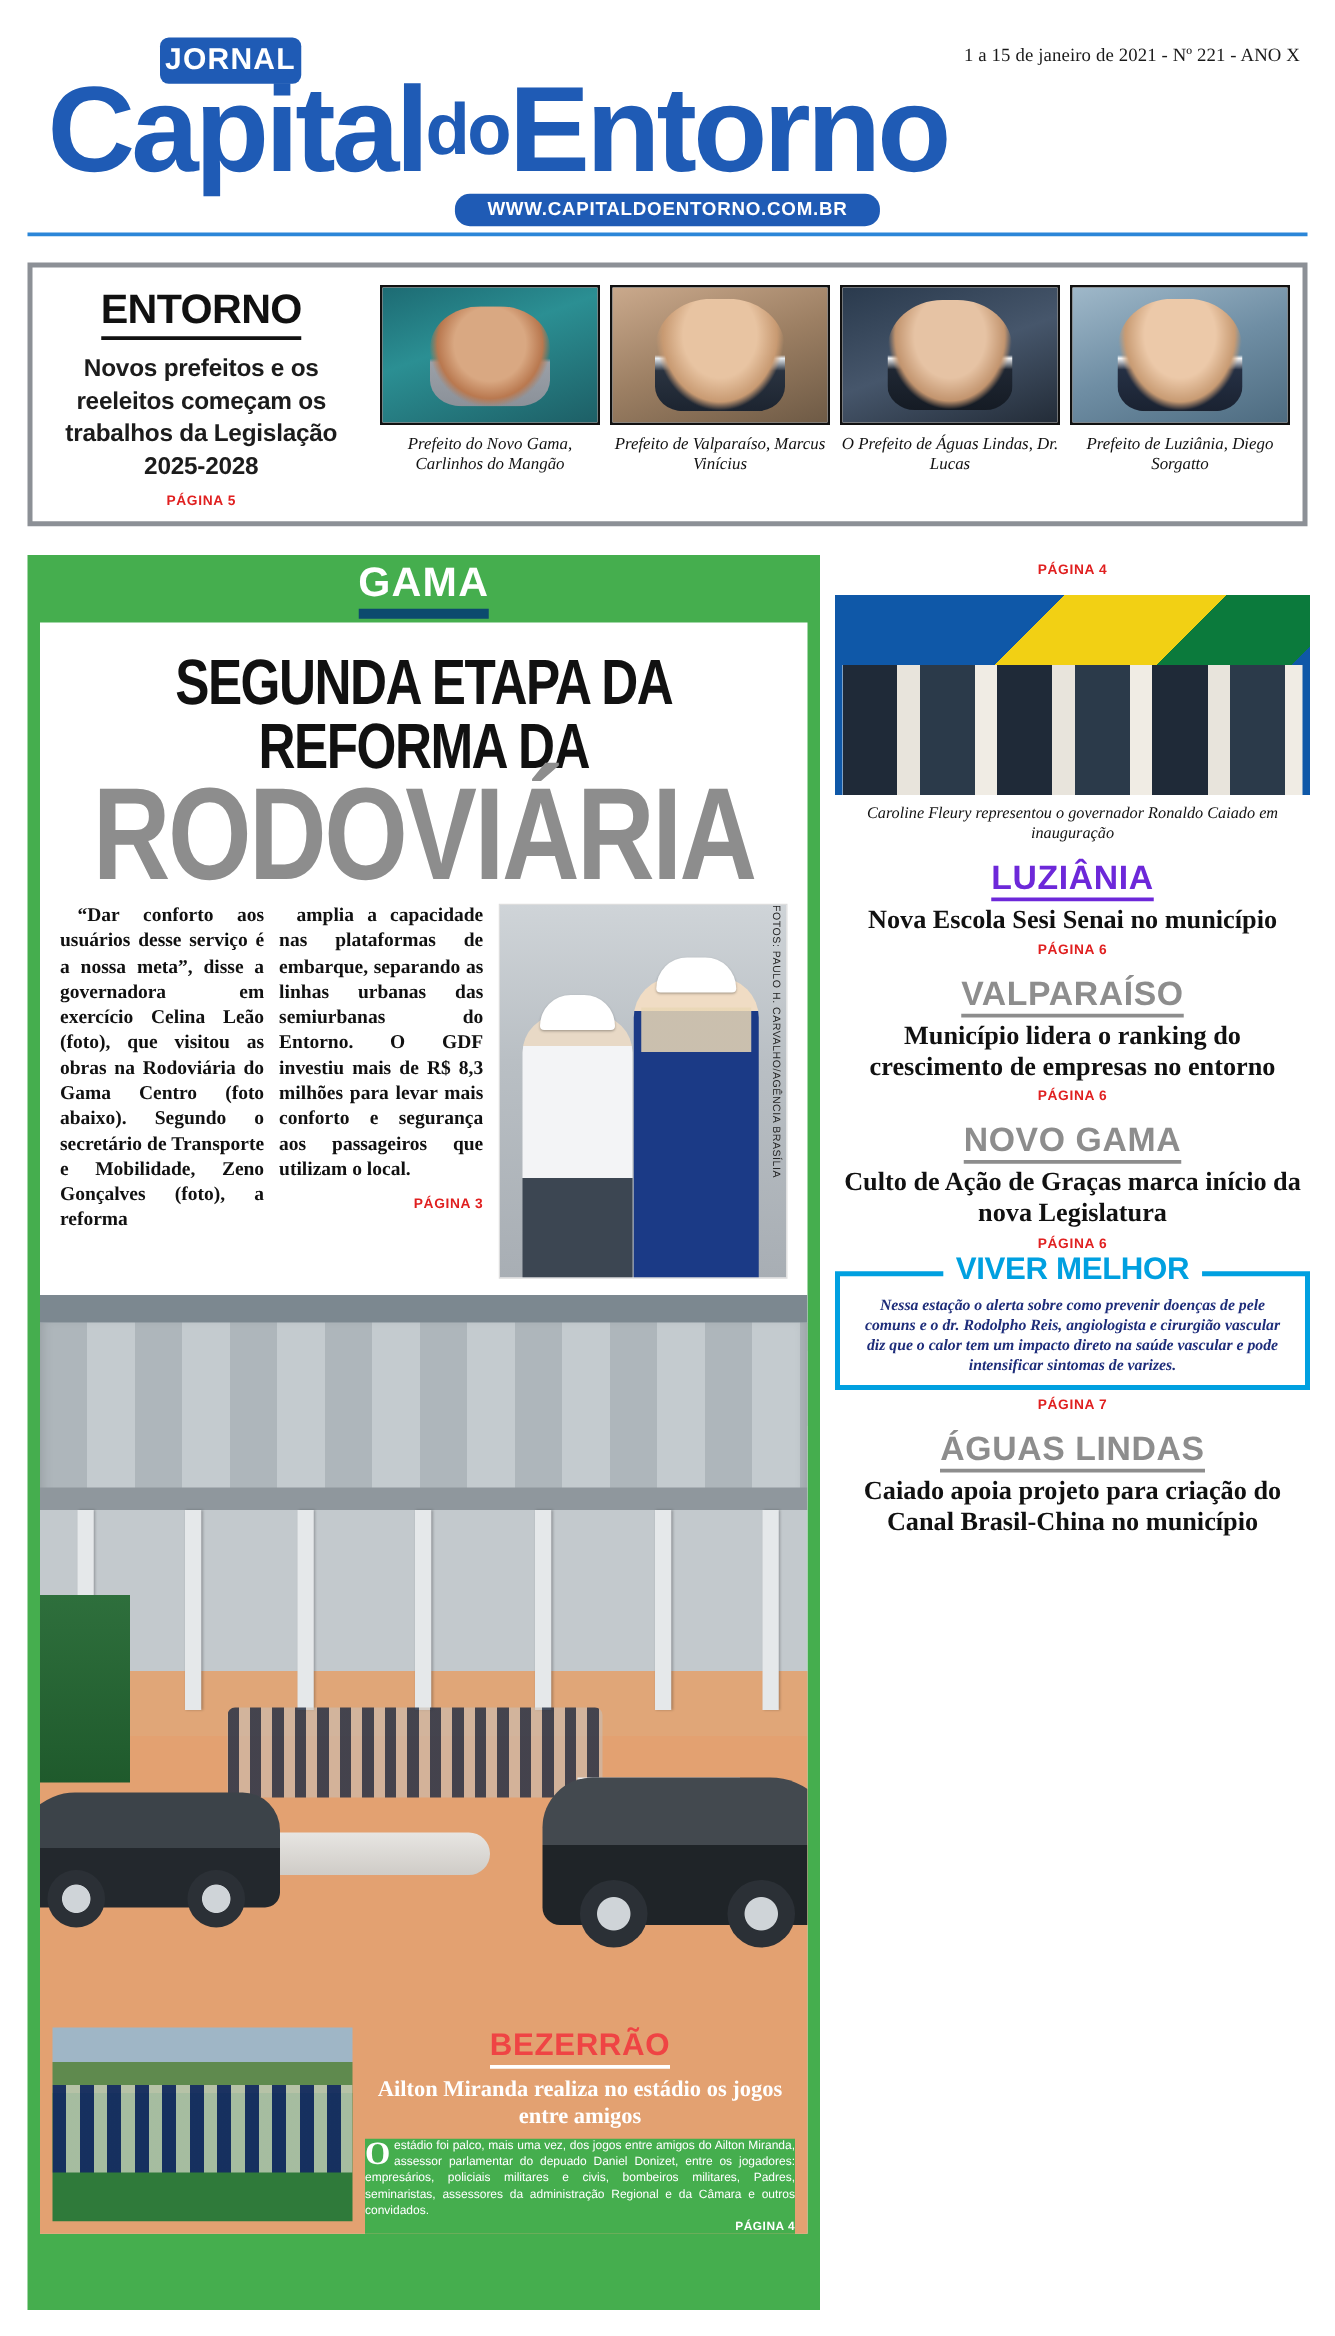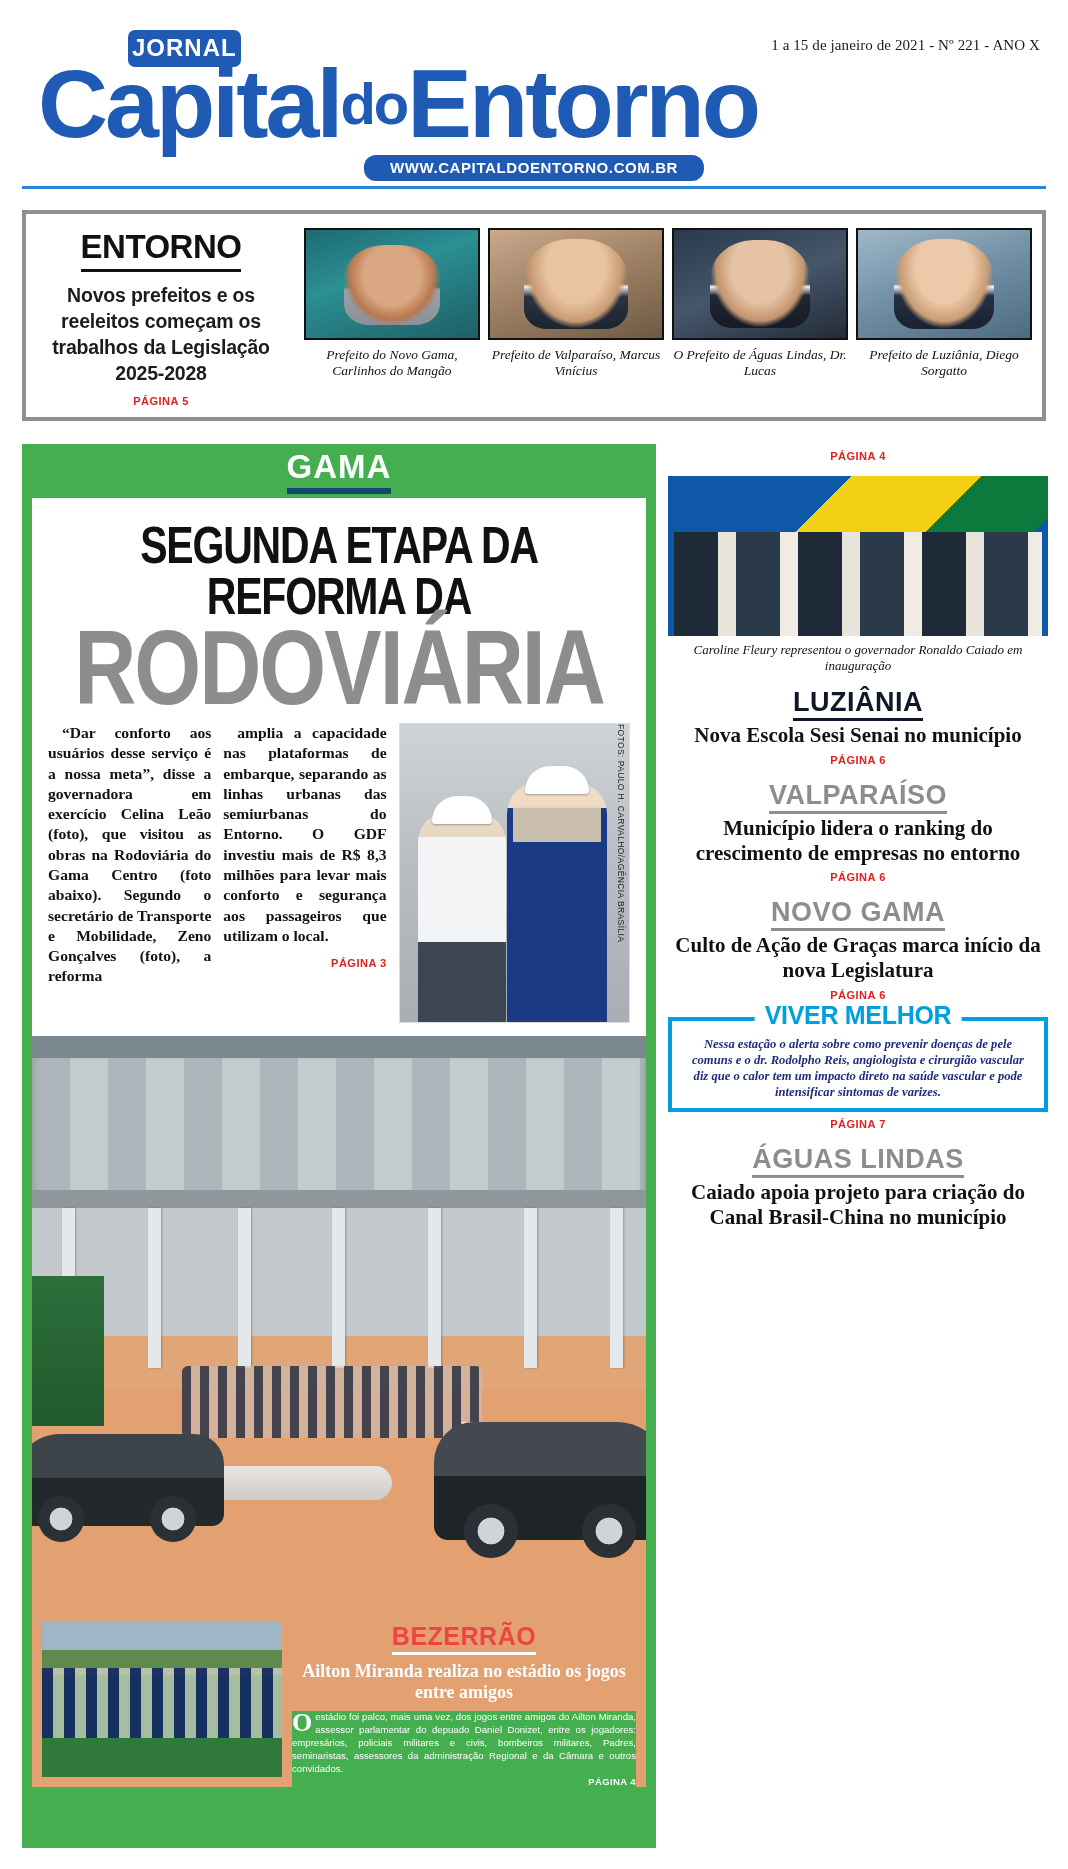--- a/index.html
+++ b/index.html
@@ -116,21 +116,21 @@
     background: #45ae4e;
     padding: 0; overflow: hidden;
   }
   .gama-banner {
     height: 54px; display: flex; align-items: center; justify-content: center;
   }
   .gama-banner span {
     font-family: "Liberation Sans", sans-serif;
     font-weight: bold; font-size: 33px; color: #fff;
     letter-spacing: 1px;
-    border-bottom: 6px solid #0c4a6e; padding-bottom: 2px;
+    border-bottom: 8px solid #0c4a6e; padding-bottom: 2px;
   }
   .gama-inner {
     margin: 0 10px; background: #fff; height: 1289px;
     position: relative; overflow: hidden;
   }
   .head-1 {
     font-family: "Liberation Sans", sans-serif;
     font-weight: bold; font-size: 41px; color: #111;
     text-align: center; padding: 18px 12px 0; letter-spacing: -1.2px;
     line-height: 1;
@@ -279,21 +279,21 @@
     font-family: "Liberation Serif", serif; font-style: italic;
     font-size: 13px; line-height: 1.2; color: #111;
   }
   .sec-head {
     margin-top: 14px; text-align: center;
     font-family: "Liberation Sans", sans-serif;
     font-weight: bold; font-size: 27px; letter-spacing: .5px;
   }
   .sec-head span { border-bottom: 3px solid currentColor; padding-bottom: 1px; }
   .sec-head.gray { color: #8d8d8d; }
-  .sec-head.dark { color: #0f172a; }
+  .sec-head.dark { color: #6d28d9; }
   .sec-text {
     margin-top: 5px; text-align: center;
     font-family: "Liberation Serif", serif;
     font-weight: bold; font-size: 21px; line-height: 1.18; color: #111;
   }
   .viver-box {
     margin-top: 16px; border: 4px solid #00a0e0; padding: 10px 12px 8px;
     position: relative;
   }
   .viver-title {

